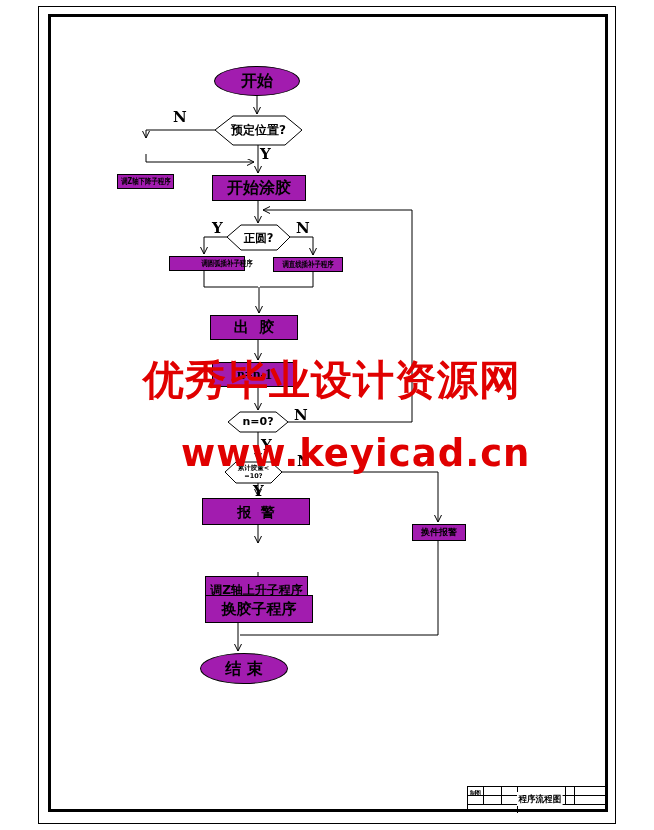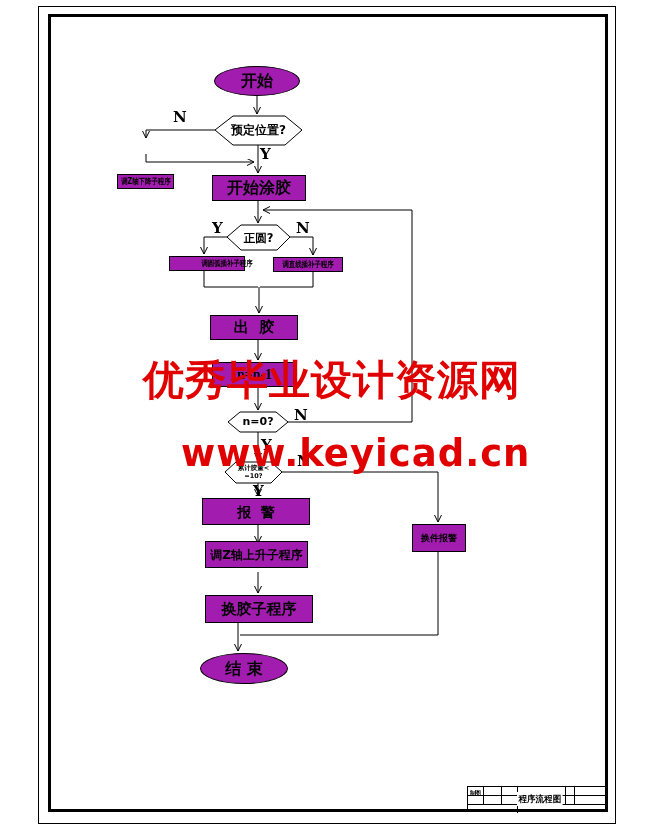--- a/index.html
+++ b/index.html
@@ -101,25 +101,25 @@
 
 <div class="hextext" style="left:228px;top:413px;width:60px;height:18px;font-size:11px;"><span>n=0?</span></div>
 
 <div class="hextext" style="left:225px;top:463px;width:57px;height:19px;font-size:6.5px;">
   <span>累计胶量&lt;</span>
   <span>=10?</span>
 </div>
 
 <div class="node" style="left:202px;top:498px;width:108px;height:27px;font-size:14px;"><span>报  警</span></div>
 
-<div class="node" style="left:205px;top:541px;width:103px;height:27px;font-size:12px;"><span>调Z轴上升子程序</span></div>
+<div class="node" style="left:205px;top:576px;width:103px;height:27px;font-size:12px;"><span>调Z轴上升子程序</span></div>
 
 <div class="node" style="left:205px;top:595px;width:108px;height:28px;font-size:15px;"><span>换胶子程序</span></div>
 
-<div class="node" style="left:412px;top:524px;width:54px;height:28px;font-size:9px;"><span>换件报警</span></div>
+<div class="node" style="left:412px;top:524px;width:54px;height:17px;font-size:9px;"><span>换件报警</span></div>
 
 <div class="node ellipse" style="left:200px;top:653px;width:88px;height:31px;font-size:16px;"><span>结 束</span></div>
 
 <span class="branch" style="left:173px;top:110px;">N</span>
 <span class="branch" style="left:260px;top:147px;">Y</span>
 <span class="branch" style="left:212px;top:221px;">Y</span>
 <span class="branch" style="left:296px;top:221px;">N</span>
 <span class="branch" style="left:294px;top:408px;">N</span>
 <span class="branch" style="left:261px;top:438px;">Y</span>
 <span class="branch" style="left:297px;top:454px;">N</span>

